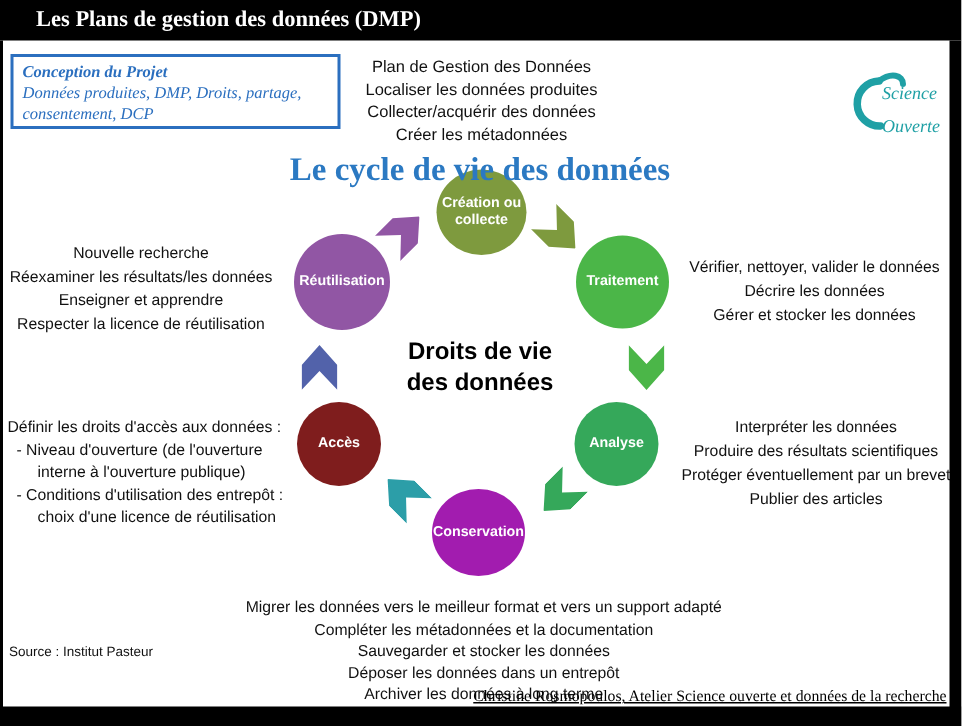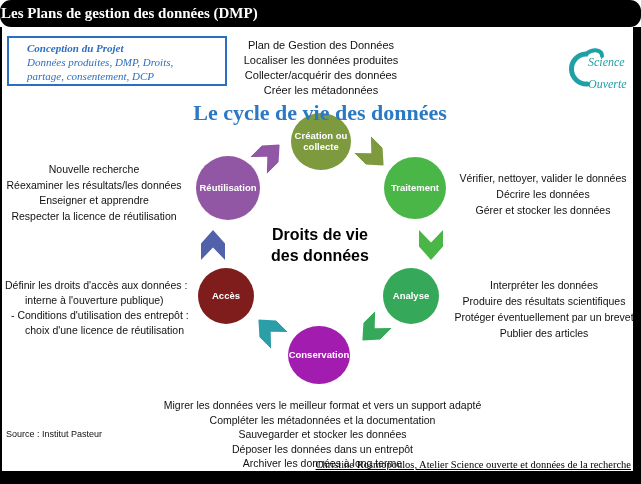--- a/index.html
+++ b/index.html
@@ -5,30 +5,30 @@
   * { margin: 0; padding: 0; box-sizing: border-box; }
   body { background: #888; font-family: "Liberation Sans", sans-serif; }
   .slide {
     position: relative; width: 641px; height: 484px;
     background: #ffffff; overflow: hidden;
     font-family: "Liberation Sans", sans-serif;
   }
   .titlebar {
     position: absolute; left: 0; top: 0; width: 641px; height: 27px;
     background: #000; color: #fff; display: flex; align-items: center;
-    padding-left: 1px; font-family: "Liberation Serif", serif;
-    font-size: 15px; font-weight: 600; z-index: 10; border-radius: 11px;
+    padding-left: 24px; font-family: "Liberation Serif", serif;
+    font-size: 15px; font-weight: 600; z-index: 10;
   }
   .edge-right { position: absolute; right: 0; top: 27px; width: 8px; bottom: 0; background: #000; z-index: 9; }
   .edge-bottom { position: absolute; left: 0; right: 0; bottom: 0; height: 13px; background: #000; z-index: 9; }
   .edge-left { position: absolute; left: 0; top: 27px; width: 2px; bottom: 0; background: #000; z-index: 9; }
 
   .concept-box {
     position: absolute; left: 7px; top: 36px; width: 220px; height: 50px;
-    border: 2px solid #2B6FBF; padding: 3px 18px;
+    border: 2px solid #2B6FBF; padding: 3px 6px;
     font-family: "Liberation Serif", serif; font-style: italic;
     color: #2B6FBF; font-size: 11px; line-height: 14px; z-index: 4;
   }
   .concept-box .cb-title { font-weight: bold; }
 
   .top-block {
     position: absolute; left: 216px; top: 38px; width: 210px;
     text-align: center; font-size: 11px; line-height: 15px; color: #111; z-index: 4;
   }
   .top-block div { white-space: nowrap; }
@@ -155,20 +155,21 @@
 
   <div class="txtblock blk-analyse">
     <div>Interpréter les données</div>
     <div>Produire des résultats scientifiques</div>
     <div>Protéger éventuellement par un brevet</div>
     <div>Publier des articles</div>
   </div>
 
   <div class="txtblock blk-acces">
     <div>Définir les droits d'accès aux données :</div>
+    <div class="ind1">- Niveau d'ouverture (de l'ouverture</div>
     <div class="ind2">interne  à  l'ouverture publique)</div>
     <div class="ind1">- Conditions d'utilisation des entrepôt :</div>
     <div class="ind2">choix d'une licence de réutilisation</div>
   </div>
 
   <div class="txtblock blk-conserv">
     <div>Migrer les données vers le meilleur format et vers un support adapté</div>
     <div>Compléter les métadonnées et la documentation</div>
     <div>Sauvegarder et stocker les données</div>
     <div>Déposer les données dans un entrepôt</div>

